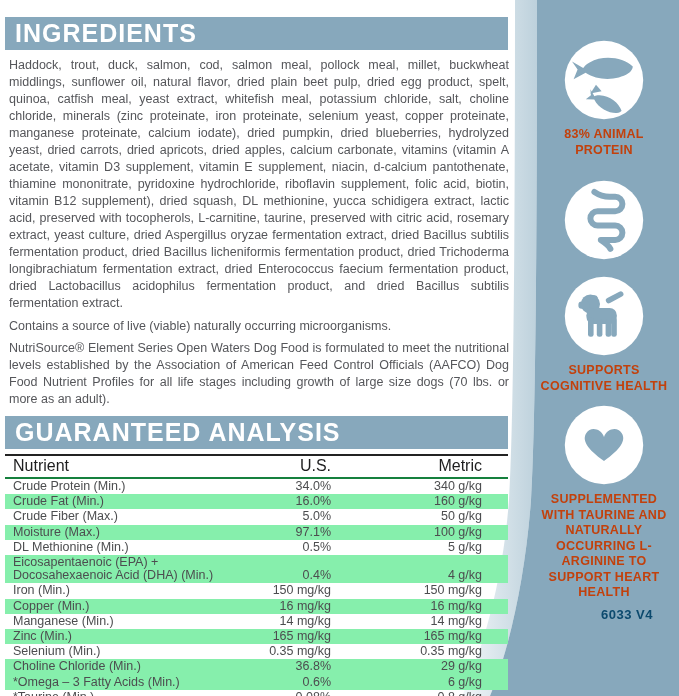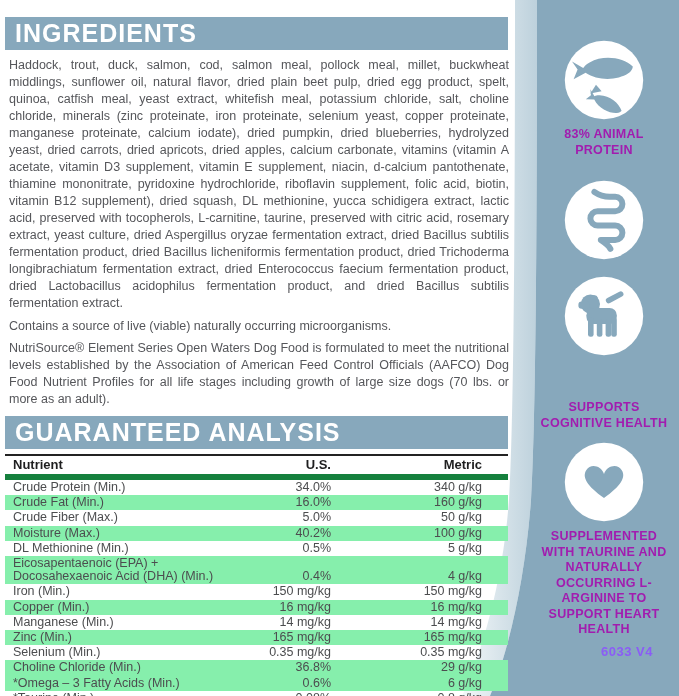--- a/index.html
+++ b/index.html
@@ -11,40 +11,40 @@
   .main{position:absolute;left:0;top:7px;width:512px;padding:10px 0 0 5px;box-sizing:border-box;}
   .section-bar{width:503px;height:33px;line-height:33px;background:#87a8bc;color:#fff;
                font-weight:bold;font-size:25px;letter-spacing:1px;padding-left:10px;
                box-sizing:border-box;}
   .body-text{width:500px;margin:7px 0 0 4px;color:#55565a;font-size:12.5px;line-height:17px;}
   .just{text-align:justify;}
   .gap-sm{margin-top:6px;}
   
   .ga-table{width:503px;margin:5px 0 0 0;border-collapse:collapse;font-size:12.5px;
             color:#4c4d4f;table-layout:fixed;}
-  .ga-table thead th{border-top:2px solid #232323;border-bottom:6px solid #15803d;
-            color:#1e1e1f;font-weight:bold;font-size:13px;padding:1px 0 2px 0;}
+  .ga-table thead th{border-top:2px solid #232323;border-bottom:2px solid #15803d;
+            color:#1e1e1f;font-weight:normal;font-size:16px;padding:1px 0 2px 0;}
   .th-n{width:228px;text-align:left;padding-left:8px !important;}
   .th-u{width:90px;text-align:right;padding-right:6px !important;}
   .th-m{text-align:right;padding-right:26px !important;}
   .ga-table td{padding:1px 0;vertical-align:bottom;line-height:13.2px;}
   .c-n{text-align:left;padding-left:8px !important;white-space:pre-line;margin-top:23px;}
   .c-u{text-align:right;padding-right:6px !important;}
   .c-m{text-align:right;padding-right:26px !important;}
   tr.shade{background:#86efac;}
   
   .sidebar{position:absolute;top:0;right:0;width:150px;height:696px;display:flex;
            flex-direction:column;align-items:center;padding-top:40px;box-sizing:border-box;}
   .sb-item{display:flex;flex-direction:column;align-items:center;}
   .sb-icon{width:80px;height:80px;display:block;}
   .sb-icon svg{width:80px;height:80px;display:block;}
-  .sb-label{width:132px;margin-top:7px;text-align:center;color:#a21caf;font-weight:bold;
+  .sb-label{width:132px;margin-top:7px;text-align:center;color:#c2410c;font-weight:bold;
             font-size:12.5px;line-height:15.5px;letter-spacing:0.3px;}
-  .mb1{margin-bottom:22px;} .mb2{margin-bottom:16px;} .mb3{margin-bottom:11px;gap:37px;} .mb4{margin-bottom:6px;}
-  .sb-code{width:100%;text-align:right;padding-right:26px;box-sizing:border-box;color:#8b5cf6;
+  .mb1{margin-bottom:22px;} .mb2{margin-bottom:16px;} .mb3{margin-bottom:11px;} .mb4{margin-bottom:6px;}
+  .sb-code{width:100%;text-align:right;padding-right:26px;box-sizing:border-box;color:#0c4a6e;
            font-weight:bold;font-size:13px;letter-spacing:0.5px;}
 </style>
 </head>
 <body>
 
 <div class="stage">
 
   <svg class="fold-svg" viewBox="0 0 240 696" preserveAspectRatio="none">
     <defs>
       <linearGradient id="foldGrad" x1="0" y1="0" x2="1" y2="0">
@@ -82,21 +82,21 @@
             <td class="c-u">16.0%</td>
             <td class="c-m">160 g/kg</td>
           </tr>
           <tr>
             <td class="c-n">Crude Fiber (Max.)</td>
             <td class="c-u">5.0%</td>
             <td class="c-m">50 g/kg</td>
           </tr>
           <tr class="shade">
             <td class="c-n">Moisture (Max.)</td>
-            <td class="c-u">40.2%</td>
+            <td class="c-u">97.1%</td>
             <td class="c-m">100 g/kg</td>
           </tr>
           <tr>
             <td class="c-n">DL Methionine (Min.)</td>
             <td class="c-u">0.5%</td>
             <td class="c-m">5 g/kg</td>
           </tr>
           <tr class="shade">
             <td class="c-n">Eicosapentaenoic (EPA) +
 Docosahexaenoic Acid (DHA) (Min.)</td>

